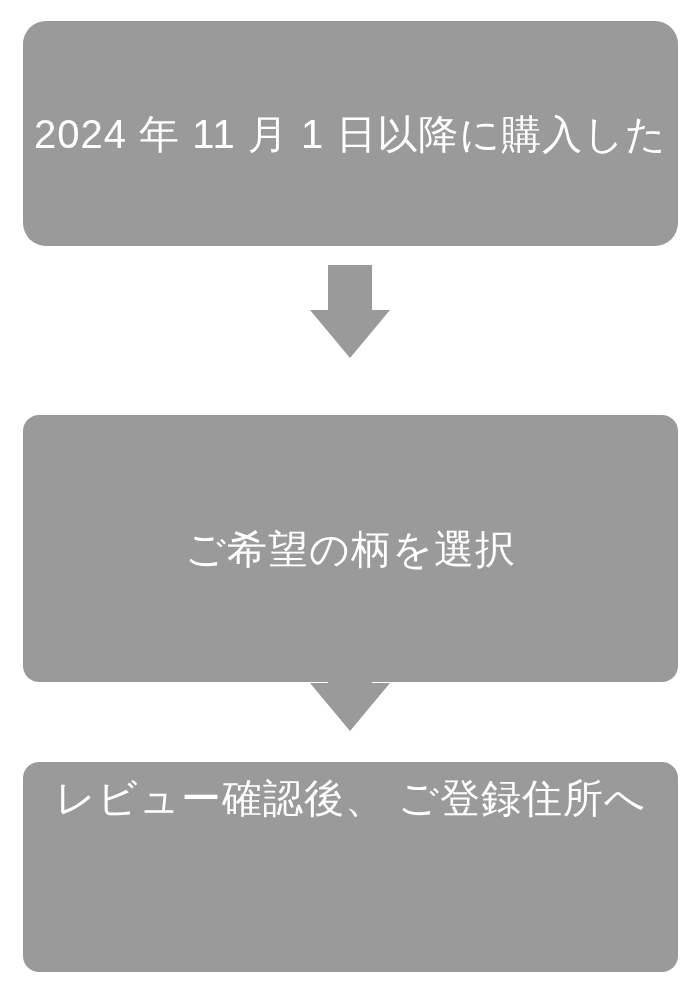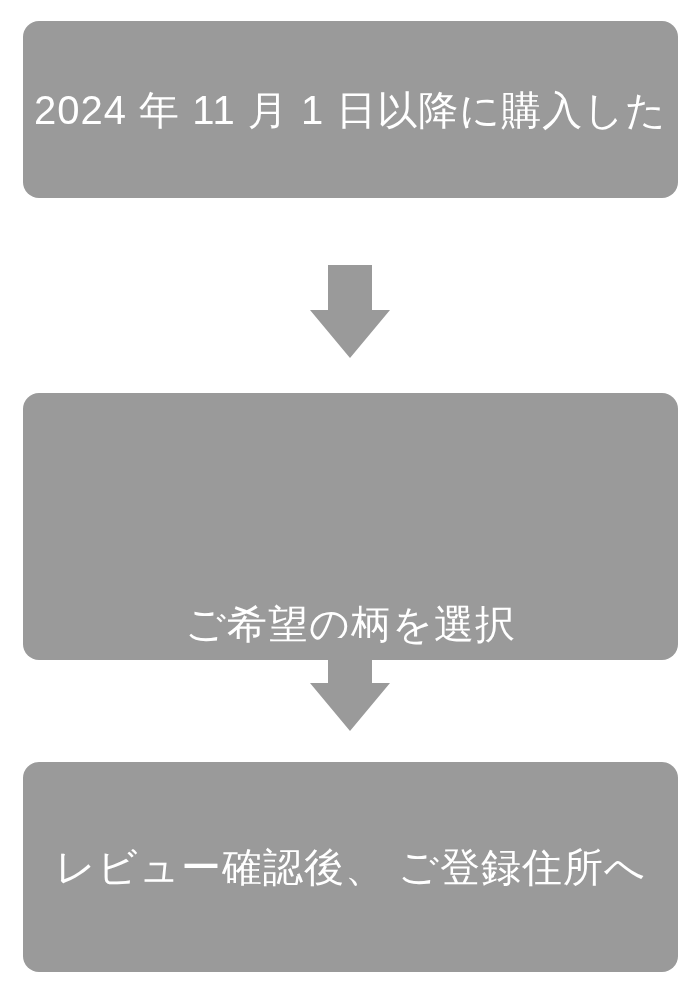--- a/index.html
+++ b/index.html
@@ -29,23 +29,23 @@
     text-align: center;
     box-sizing: border-box;
     padding: 0 10px;
   }
   .flow-box .line {
     font-size: 40px;
     line-height: 72px;
     white-space: nowrap;
     letter-spacing: 1px;
   }
-  #box-1 { top: 21px;  height: 177px; }
-  #box-2 { top: 393px; height: 267px; justify-content: flex-end; }
-  #box-3 { top: 762px; height: 210px; }
+  #box-1 { top: 21px;  height: 225px; border-radius: 23px; }
+  #box-2 { top: 415px; height: 267px; }
+  #box-3 { top: 762px; height: 210px; justify-content: space-between; }
   .flow-arrow {
     position: absolute;
     left: 310px;
     width: 80px;
     height: 93px;
   }
   #arrow-1 { top: 265px; }
   #arrow-2 { top: 638px; }
 </style>
 </head>

